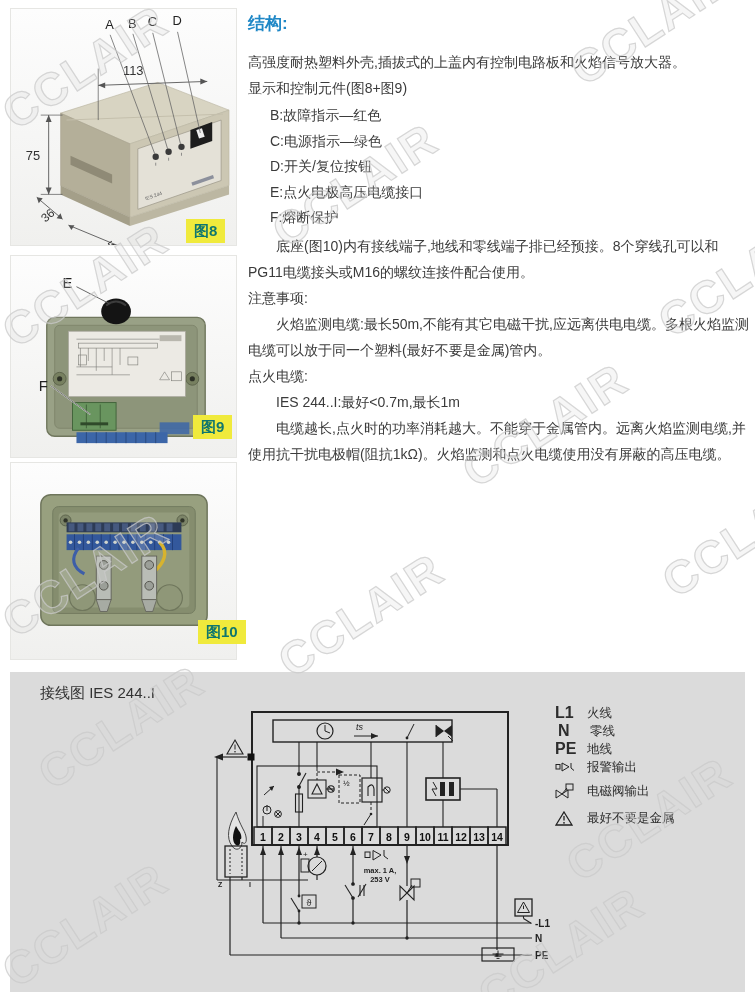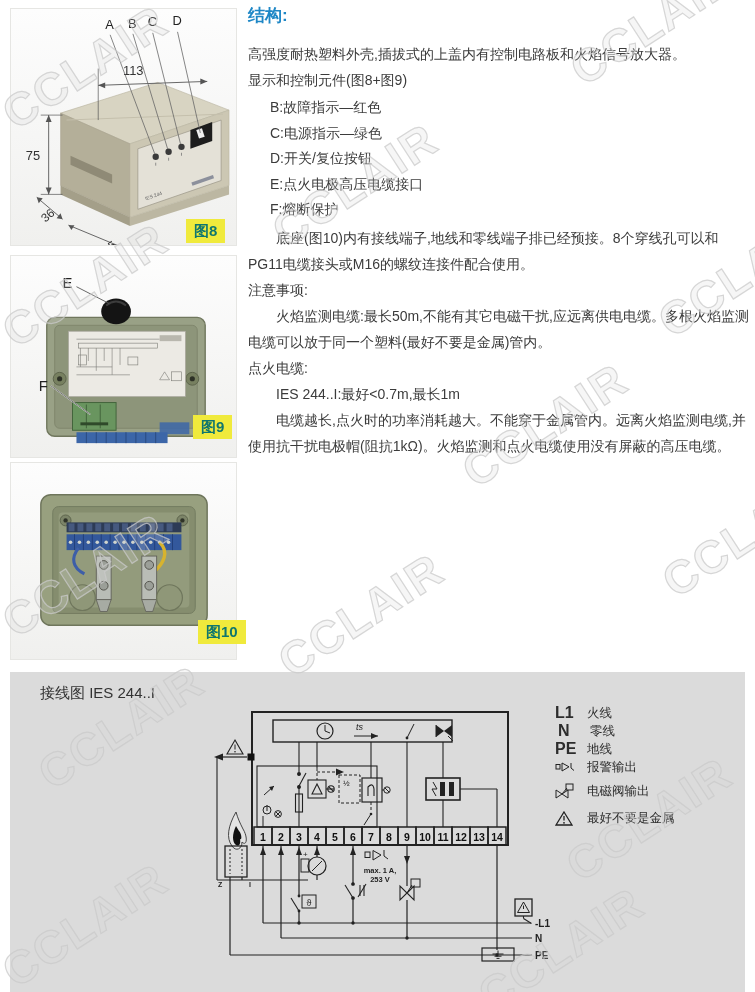--- a/index.html
+++ b/index.html
@@ -12,21 +12,21 @@
       transform:rotate(-33deg);white-space:nowrap;pointer-events:none;z-index:5;}
 
   
   .card{position:absolute;left:10px;width:227px;background:linear-gradient(#fdfdfd,#f0f0ee);
         border:1px solid #e6e6e3;box-sizing:border-box;z-index:1;}
   .card svg{display:block;width:100%;height:100%;}
   .fig-label{position:absolute;background:#f0ea3c;color:#0f766e;font-weight:bold;
              font-size:15px;line-height:24px;padding:0 8px;z-index:6;}
 
   
-  .content{position:absolute;left:248px;top:0;width:502px;z-index:2;}
+  .content{position:absolute;left:248px;top:8px;width:502px;z-index:2;}
   .content h2{margin:4px 0 14px 0;font-size:17px;color:#1e87c6;font-weight:bold;}
   .content p{margin:0;font-size:14px;line-height:26px;}
   .indent{text-indent:2em;}
   .plist{margin:2px 0 2px 0;}
   .plist p{margin-left:22px;line-height:25.5px;}
 
   
   .panel{position:absolute;left:10px;top:672px;width:735px;height:373px;
          background:#dbdbdb;z-index:1;}
   .panel-title{position:absolute;left:30px;top:12px;font-size:15px;color:#333;}

